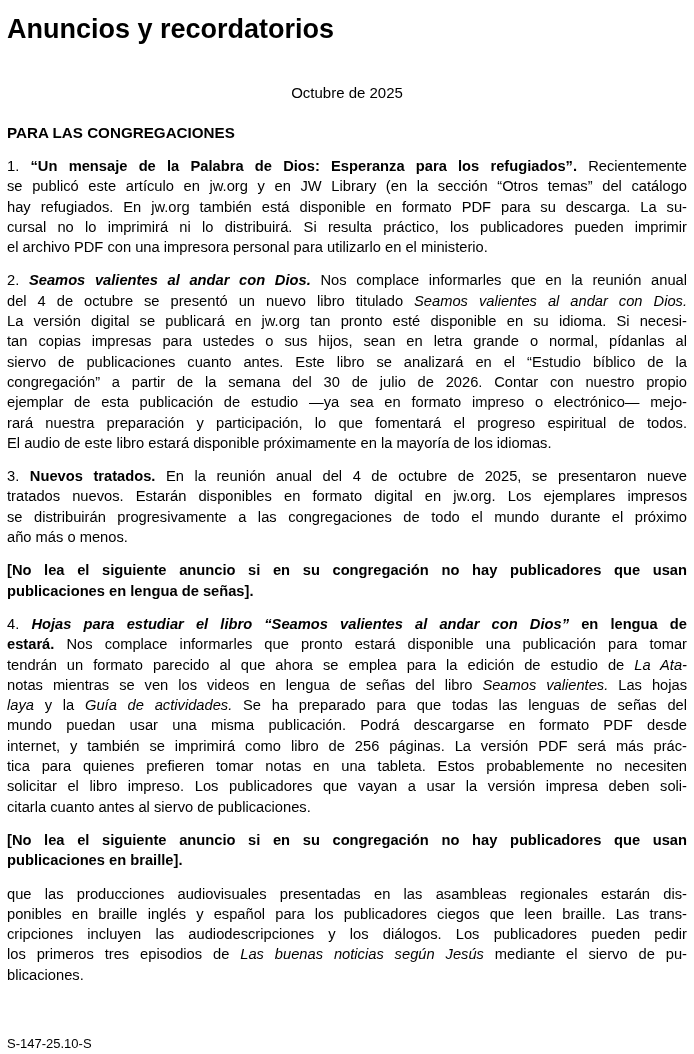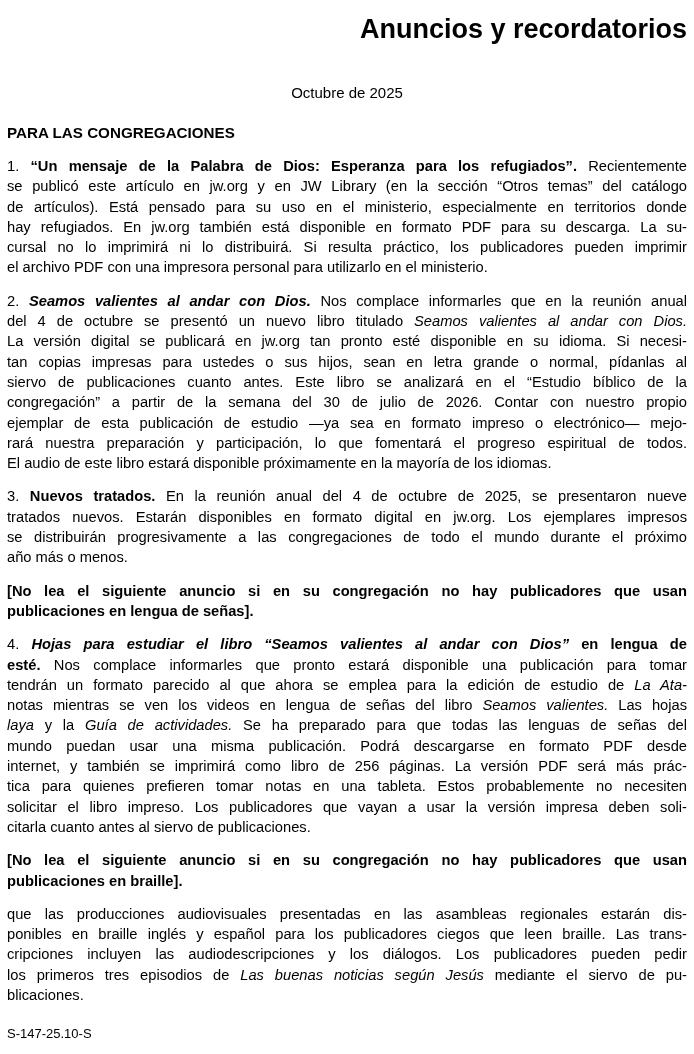--- a/index.html
+++ b/index.html
@@ -12,21 +12,21 @@
     width: 694px;
     height: 1054px;
     background: #ffffff;
     color: #000000;
     font-family: "Liberation Sans", sans-serif;
     box-sizing: border-box;
     padding: 0 7px;
     overflow: hidden;
   }
   .doc-title {
-    text-align: right;
+    text-align: left;
     font-weight: bold;
     font-size: 27px;
     line-height: 30px;
     margin-top: 14px;
   }
   .doc-subtitle {
     text-align: center;
     font-size: 15px;
     line-height: 18px;
     margin-top: 40px;
@@ -52,37 +52,36 @@
     text-align: right;
     text-align-last: left;
   }
   .seg-n { font-weight: normal; font-style: normal; }
   .seg-b { font-weight: bold; font-style: normal; }
   .seg-i { font-weight: normal; font-style: italic; }
   .seg-bi { font-weight: bold; font-style: italic; }
   .doc-footer {
     position: absolute;
     left: 7px;
-    bottom: 13px;
+    bottom: 3px;
     font-size: 13px;
     line-height: 15px;
   }
 </style>
 </head>
 <body>
 
 <div class="page">
   <div class="doc-title">Anuncios y recordatorios</div>
   <div class="doc-subtitle">Octubre de 2025</div>
   <div class="section-heading">PARA LAS CONGREGACIONES</div>
   <div id="doc-body">
       <div class="para">
         <div class="line"><span class="seg-n">1. </span><span class="seg-b">“Un mensaje de la Palabra de Dios: Esperanza para los refugiados”.</span><span class="seg-n"> Recientemente</span></div>
         <div class="line"><span class="seg-n">se publicó este artículo en jw.org y en JW Library (en la sección “Otros temas” del catálogo</span></div>
-        <div class="line"><span class="seg-n">de artículos). Está pensado para su uso en el ministerio, especialmente en territorios donde</span></div>
         <div class="line"><span class="seg-n">hay refugiados. En jw.org también está disponible en formato PDF para su descarga. La su-</span></div>
         <div class="line"><span class="seg-n">cursal no lo imprimirá ni lo distribuirá. Si resulta práctico, los publicadores pueden imprimir</span></div>
         <div class="line last"><span class="seg-n">el archivo PDF con una impresora personal para utilizarlo en el ministerio.</span></div>
       </div>
       <div class="para">
         <div class="line"><span class="seg-n">2. </span><span class="seg-bi">Seamos valientes al andar con Dios.</span><span class="seg-n"> Nos complace informarles que en la reunión anual</span></div>
         <div class="line"><span class="seg-n">del 4 de octubre se presentó un nuevo libro titulado </span><span class="seg-i">Seamos valientes al andar con Dios.</span></div>
         <div class="line"><span class="seg-n">La versión digital se publicará en jw.org tan pronto esté disponible en su idioma. Si necesi-</span></div>
         <div class="line"><span class="seg-n">tan copias impresas para ustedes o sus hijos, sean en letra grande o normal, pídanlas al</span></div>
         <div class="line"><span class="seg-n">siervo de publicaciones cuanto antes. Este libro se analizará en el “Estudio bíblico de la</span></div>
@@ -96,21 +95,21 @@
         <div class="line"><span class="seg-n">tratados nuevos. Estarán disponibles en formato digital en jw.org. Los ejemplares impresos</span></div>
         <div class="line"><span class="seg-n">se distribuirán progresivamente a las congregaciones de todo el mundo durante el próximo</span></div>
         <div class="line last"><span class="seg-n">año más o menos.</span></div>
       </div>
       <div class="para note">
         <div class="line"><span class="seg-b">[No lea el siguiente anuncio si en su congregación no hay publicadores que usan</span></div>
         <div class="line last"><span class="seg-b">publicaciones en lengua de señas].</span></div>
       </div>
       <div class="para">
         <div class="line"><span class="seg-n">4. </span><span class="seg-bi">Hojas para estudiar el libro “Seamos valientes al andar con Dios”</span><span class="seg-b"> en lengua de</span></div>
-        <div class="line"><span class="seg-b">esté.</span><span class="seg-n"> Nos complace informarles que pronto estará disponible una publicación para tomar</span></div>
+        <div class="line"><span class="seg-b">estará.</span><span class="seg-n"> Nos complace informarles que pronto estará disponible una publicación para tomar</span></div>
         <div class="line"><span class="seg-n">tendrán un formato parecido al que ahora se emplea para la edición de estudio de </span><span class="seg-i">La Ata-</span></div>
         <div class="line"><span class="seg-n">notas mientras se ven los videos en lengua de señas del libro </span><span class="seg-i">Seamos valientes.</span><span class="seg-n"> Las hojas</span></div>
         <div class="line"><span class="seg-i">laya</span><span class="seg-n"> y la </span><span class="seg-i">Guía de actividades.</span><span class="seg-n"> Se ha preparado para que todas las lenguas de señas del</span></div>
         <div class="line"><span class="seg-n">mundo puedan usar una misma publicación. Podrá descargarse en formato PDF desde</span></div>
         <div class="line"><span class="seg-n">internet, y también se imprimirá como libro de 256 páginas. La versión PDF será más prác-</span></div>
         <div class="line"><span class="seg-n">tica para quienes prefieren tomar notas en una tableta. Estos probablemente no necesiten</span></div>
         <div class="line"><span class="seg-n">solicitar el libro impreso. Los publicadores que vayan a usar la versión impresa deben soli-</span></div>
         <div class="line last"><span class="seg-n">citarla cuanto antes al siervo de publicaciones.</span></div>
       </div>
       <div class="para note">

